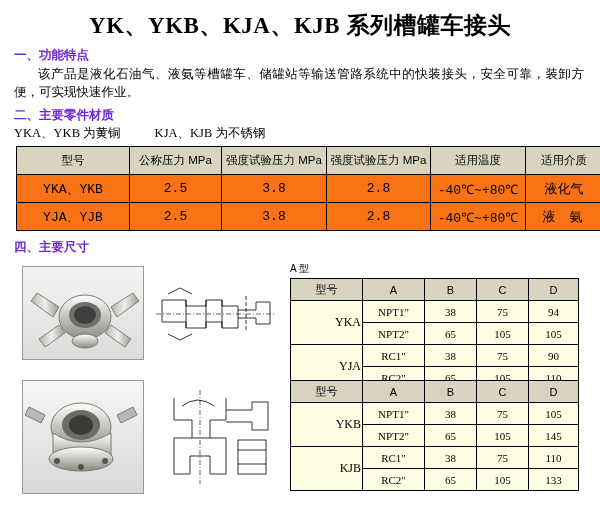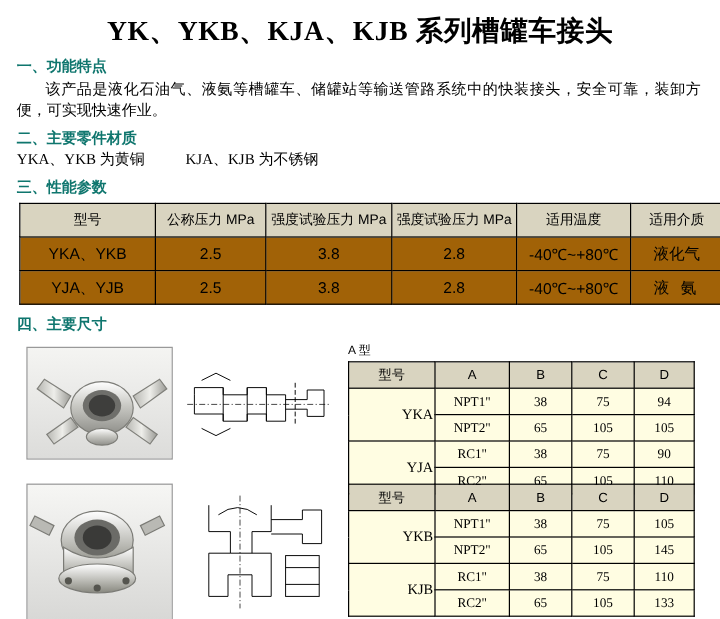--- a/index.html
+++ b/index.html
@@ -24,21 +24,21 @@
   }
   .title {
     text-align: center;
     font-size: 23px;
     font-weight: bold;
     letter-spacing: 0.5px;
     margin: 10px 0 2px 0;
     font-family: "Liberation Serif", serif;
   }
   .section-head {
-    color: #0f766e;
+    color: #6d28d9;
     font-weight: bold;
     font-size: 12.5px;
     margin: 6px 0 1px 14px;
     font-family: "Liberation Sans", sans-serif;
   }
   .para {
     font-size: 12.5px;
     line-height: 1.45;
     margin: 0 16px 0 14px;
     text-indent: 24px;
@@ -70,22 +70,22 @@
     font-size: 12px;
     height: 25px;
     font-family: "Liberation Sans", sans-serif;
   }
   .perf-table thead th {
     background: #d9d4c0;
     font-weight: normal;
     font-size: 11.5px;
   }
   .perf-table tbody td {
-    background: #a16207;
-    font-family: Liberation Sans, sans-serif;
+    background: #f97316;
+    font-family: Liberation Mono, monospace;
     font-size: 13px;
   }
   .perf-table tbody td.name {
     font-size: 13px;
   }
   .wide-space { letter-spacing: 3px; }
 
   
   .dim-wrap {
     position: relative;
@@ -145,21 +145,20 @@
   <h1 class="title">YK、YKB、KJA、KJB 系列槽罐车接头</h1>
 
   <div class="section-head">一、功能特点</div>
   <p class="para">该产品是液化石油气、液氨等槽罐车、储罐站等输送管路系统中的快装接头，安全可靠，装卸方便，可实现快速作业。</p>
 
   <div class="section-head">二、主要零件材质</div>
   <div class="mat-line">
     <span>YKA、YKB 为黄铜</span><span class="gap"></span><span>KJA、KJB 为不锈钢</span>
   </div>
 
-  <div class="section-head">三、性能参数</div>
 
   <table class="perf-table">
     <colgroup>
       <col style="width:113px">
         <col style="width:92px">
         <col style="width:105px">
         <col style="width:104px">
         <col style="width:95px">
         <col style="width:77px">
     </colgroup>

